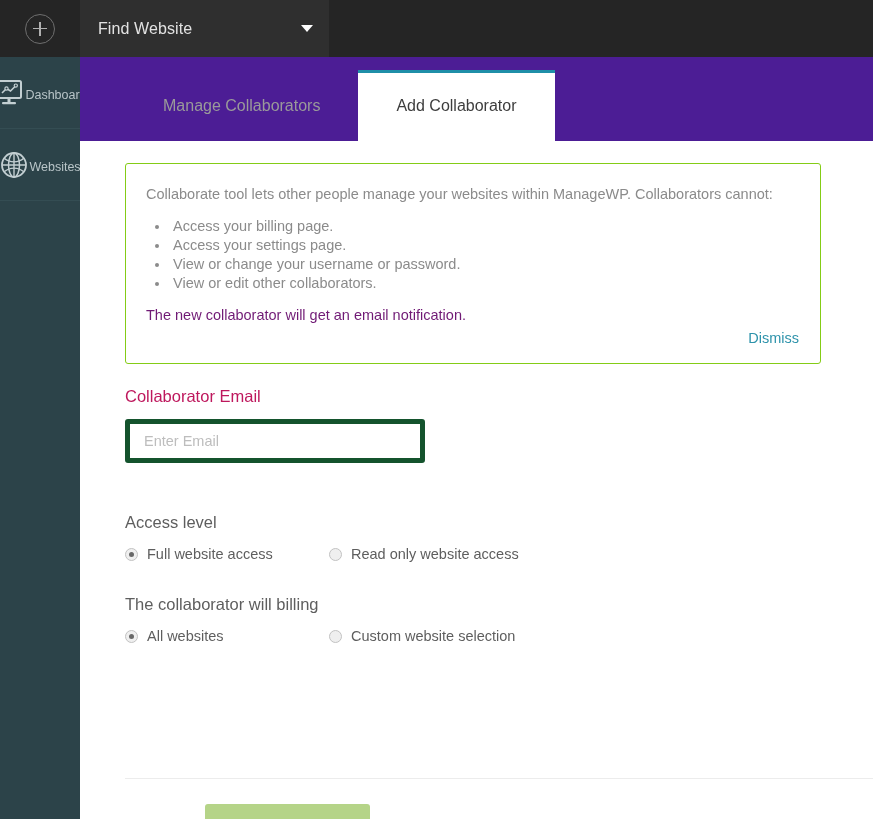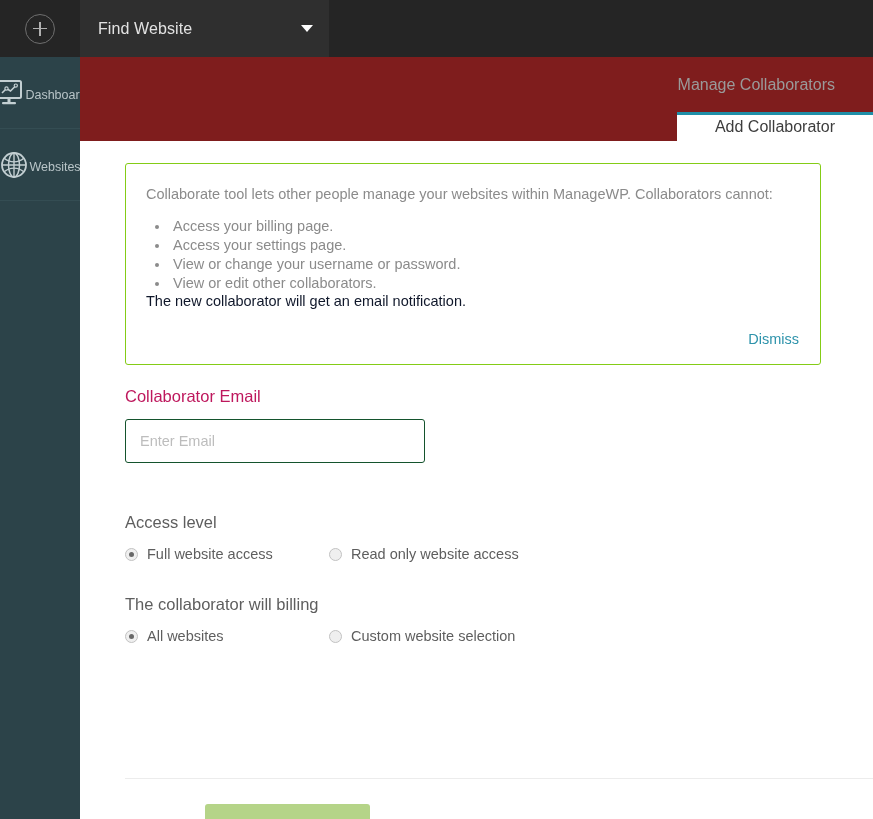--- a/index.html
+++ b/index.html
@@ -117,25 +117,24 @@
   .content {
     position: absolute;
     top: 57px; left: 80px;
     width: 793px;
     height: 762px;
     background: #f9f9f9;
   }
   .tabs {
     position: relative;
     height: 84px;
-    background: #7f1d1d;
-    display: flex;
-    align-items: flex-end;
+    background: #4c1d95;
+    display: flex;
+    align-items: flex-start;
     padding-left: 45px;
-    flex-direction: column;
   }
   .tab {
     position: relative;
     display: flex;
     align-items: center;
     justify-content: center;
     padding: 0 38px;
     font-size: 16px;
     color: #9a9a9a;
     cursor: pointer;
@@ -184,25 +183,26 @@
   }
   .infobox li {
     font-size: 14.5px;
     color: #8b8b8b;
     line-height: 19px;
     margin-bottom: 0px;
     padding-left: 3px;
   }
   .infobox .tail {
     font-size: 14.5px;
-    color: #0f172a;
+    color: #701a75;
+    margin-top: 14px;
   }
   .dismiss-row {
     text-align: right;
-    margin-top: 21px;
+    margin-top: 6px;
   }
   .dismiss-link {
     color: #2e93ab;
     font-size: 14.5px;
     text-decoration: none;
     cursor: pointer;
   }
 
   
   .form-area {
@@ -212,21 +212,21 @@
     width: 748px;
   }
   .field-label {
     font-size: 16.5px;
     color: #be185d;
     margin-bottom: 13px;
   }
   .email-input {
     width: 300px;
     height: 44px;
-    border: 1px solid #14532d;
+    border: 5px solid #14532d;
     border-radius: 3px;
     padding: 0 14px;
     font-size: 14.5px;
     color: #555;
     font-family: "Liberation Sans", sans-serif;
     outline: none;
     background: #ffffff;
   }
   .email-input::placeholder { color: #bdbdbd; }
 

